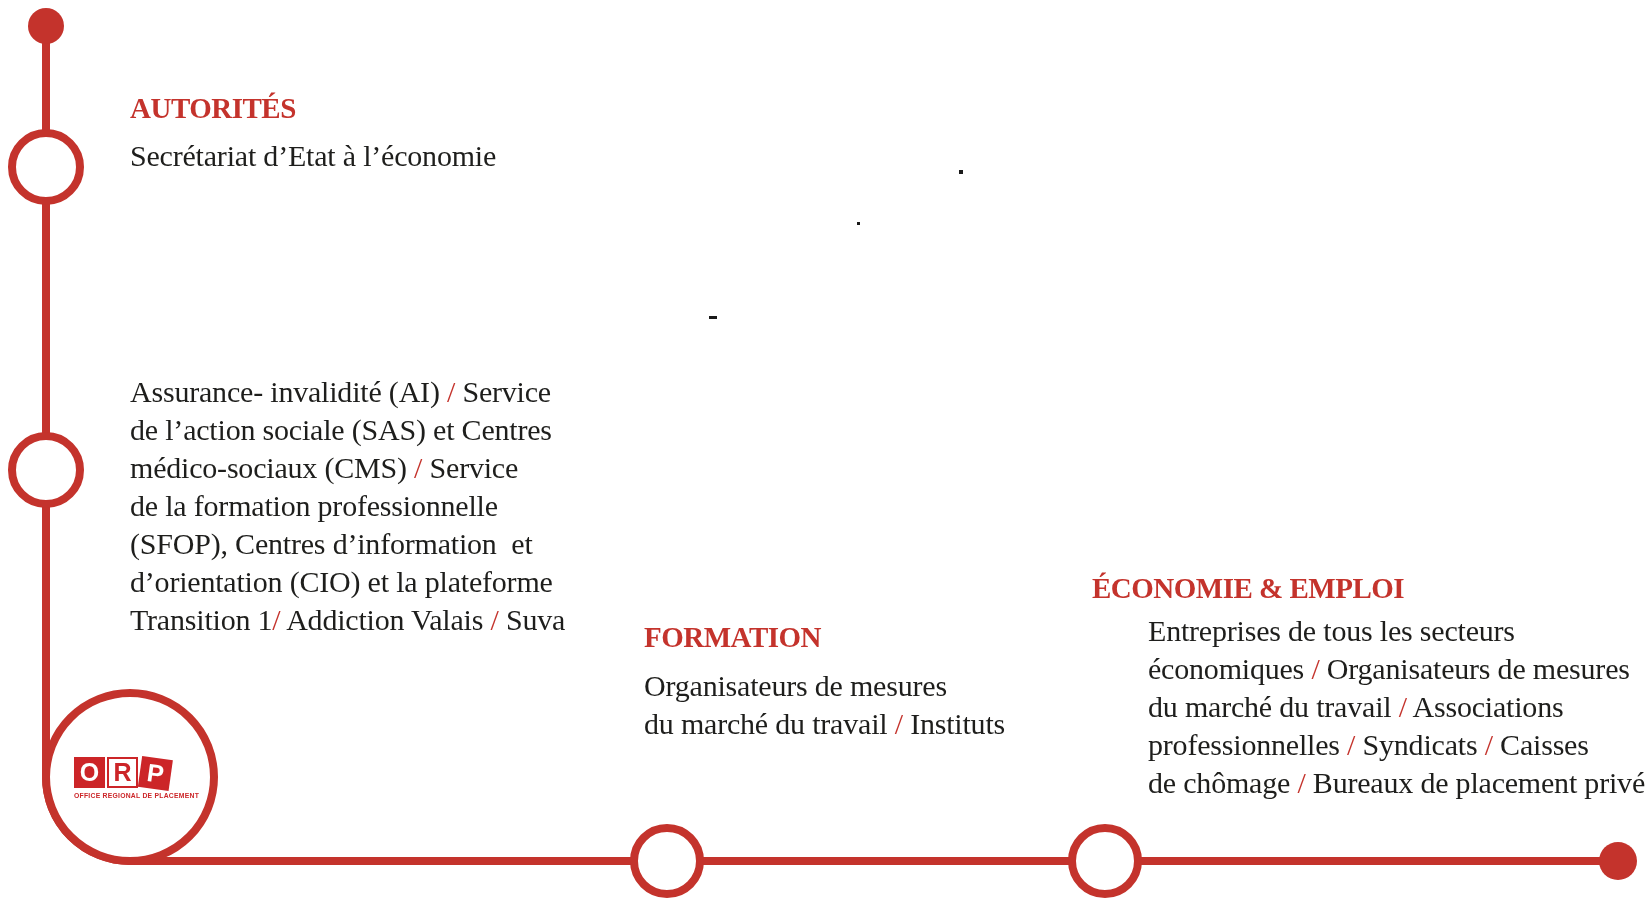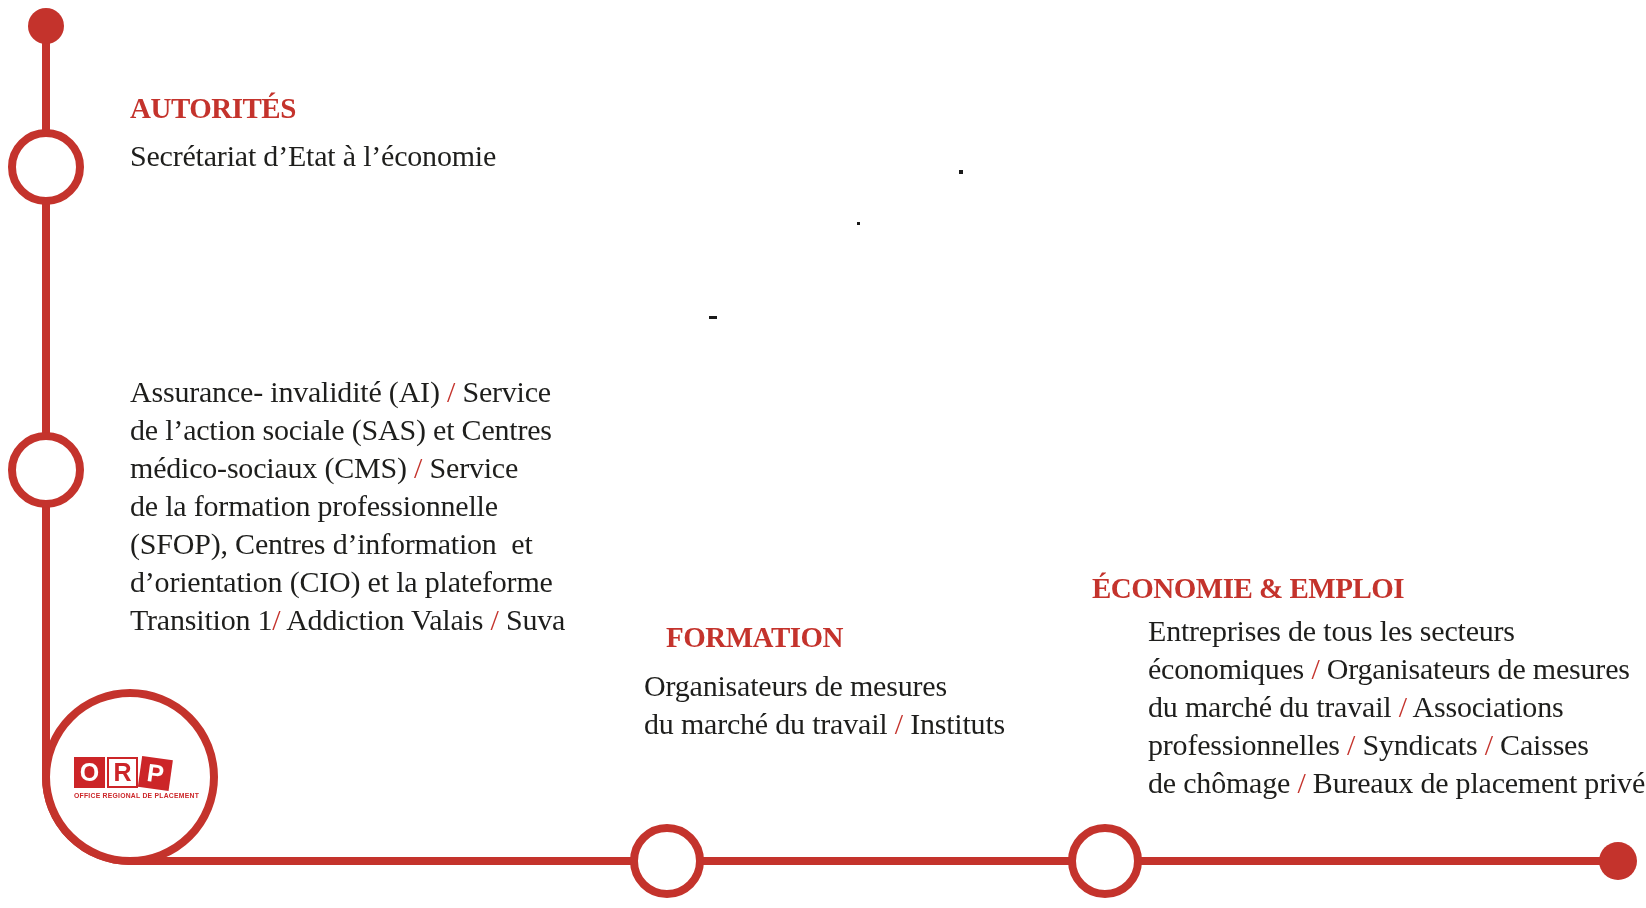--- a/index.html
+++ b/index.html
@@ -38,21 +38,21 @@
     white-space:pre;
   }
   .bodytext .ln{white-space:pre;}
   .sl{color:var(--red);}
 
   
   .sec-autorites-h{left:130px;top:90px;}
   .sec-autorites-b{left:130px;top:137px;}
   .sec-cii-h{left:130px;top:287px;}
   .sec-cii-b{left:130px;top:373px;}
-  .sec-formation-h{left:666px;top:619px;}
+  .sec-formation-h{left:644px;top:619px;}
   .sec-formation-b{left:644px;top:667px;}
   .sec-economie-h{left:1092px;top:550px;margin-top:20px;}
   .sec-economie-b{left:1148px;top:612px;}
 
   
   .logo{position:absolute;left:74px;top:757px;z-index:3;width:120px;}
   .tiles{display:flex;gap:2px;align-items:flex-start;}
   .tile{
     width:31px;height:31px;
     display:flex;align-items:center;justify-content:center;

